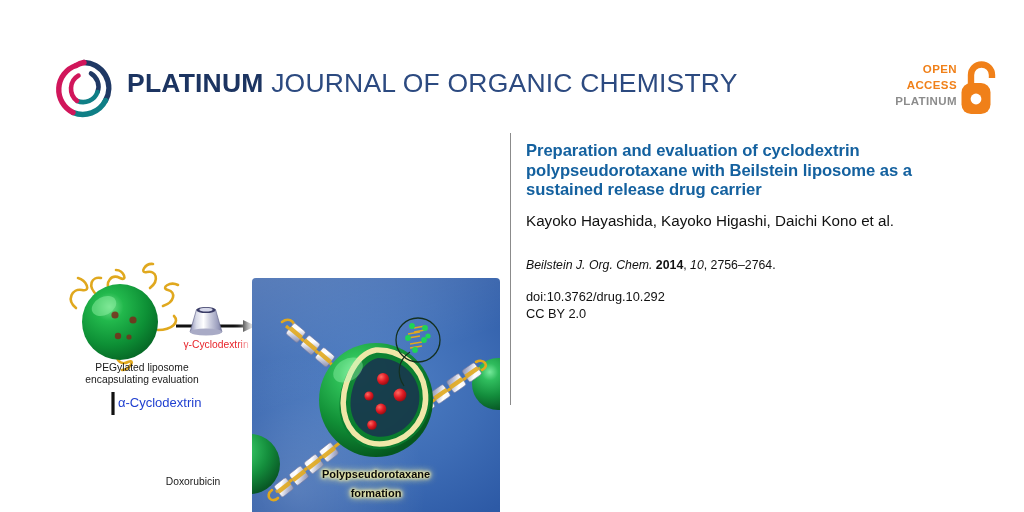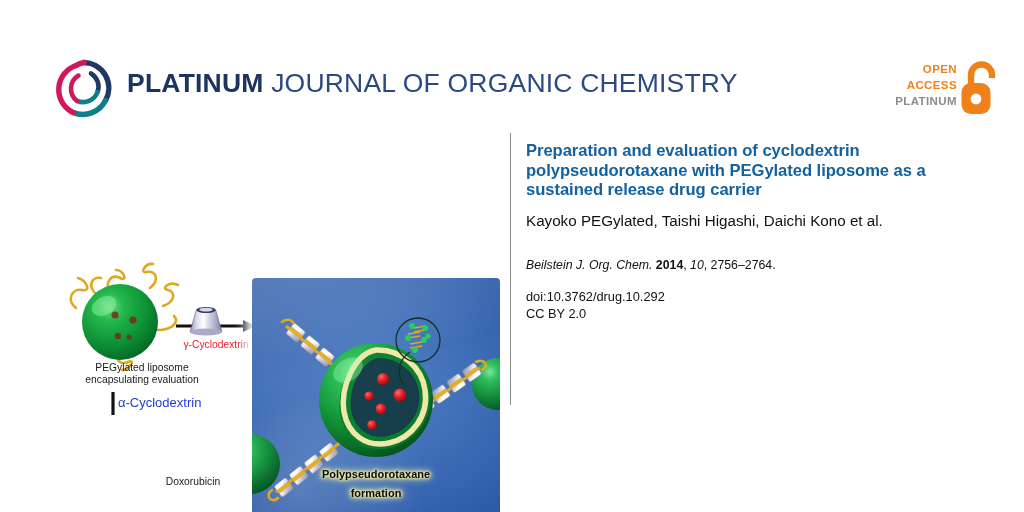--- a/index.html
+++ b/index.html
@@ -375,22 +375,22 @@
       <div class="panel-caption">
         <span>Polypseudorotaxane</span><br>
         <span>formation</span>
       </div>
     </div>
   </div>
 
   <div class="divider"></div>
 
   <div class="meta">
-    <h1 class="art-title">Preparation and evaluation of cyclodextrin polypseudorotaxane with PEGylated liposome as a sustained release drug carrier</h1>
-    <div class="authors">Kayoko PEGylated, Taishi Higashi, Daichi Kono et al.</div>
+    <h1 class="art-title">Preparation and evaluation of cyclodextrin polypseudorotaxane with Beilstein liposome as a sustained release drug carrier</h1>
+    <div class="authors">Kayoko Hayashida, Kayoko Higashi, Daichi Kono et al.</div>
 
     <div class="citation">
       <span class="it">Beilstein J. Org. Chem.</span>
       <span class="bd">2014</span><span>,</span>
       <span class="it">10</span><span>,</span>
       <span>2756–2764</span><span>.</span>
     </div>
 
     <div class="doi">
       <span>doi:10.3762/drug.10.292</span>

